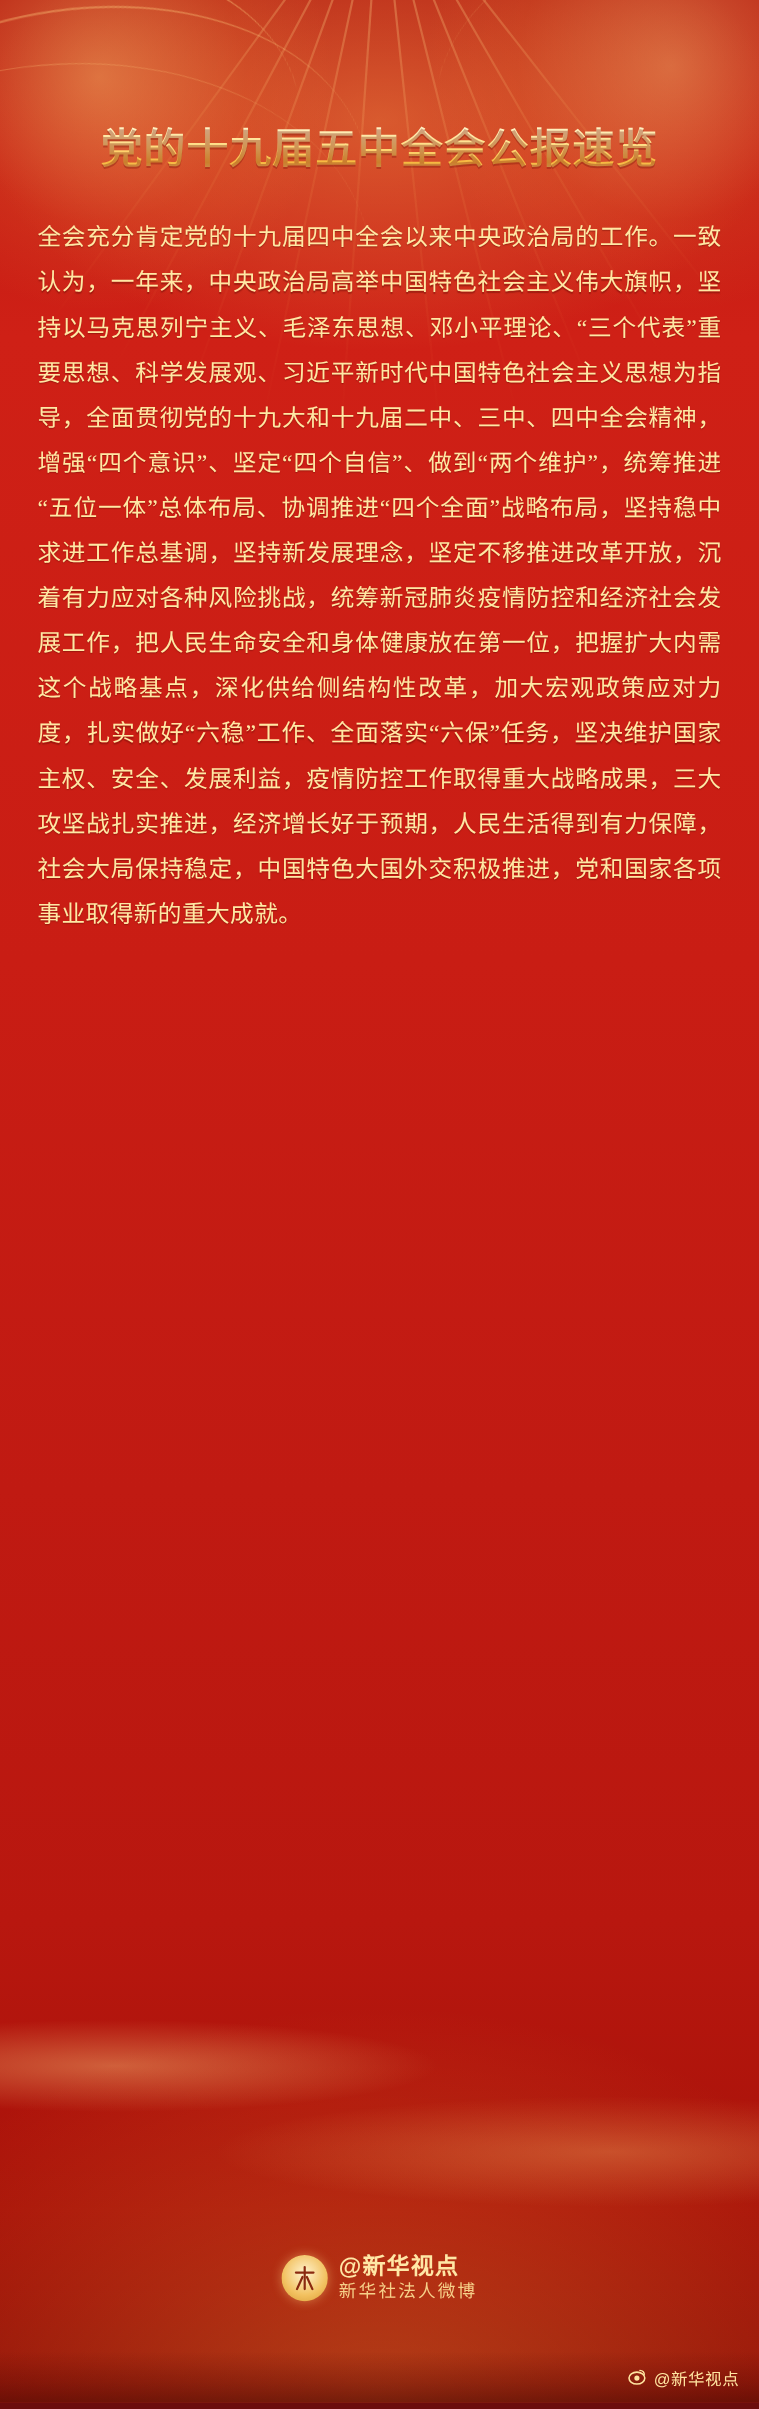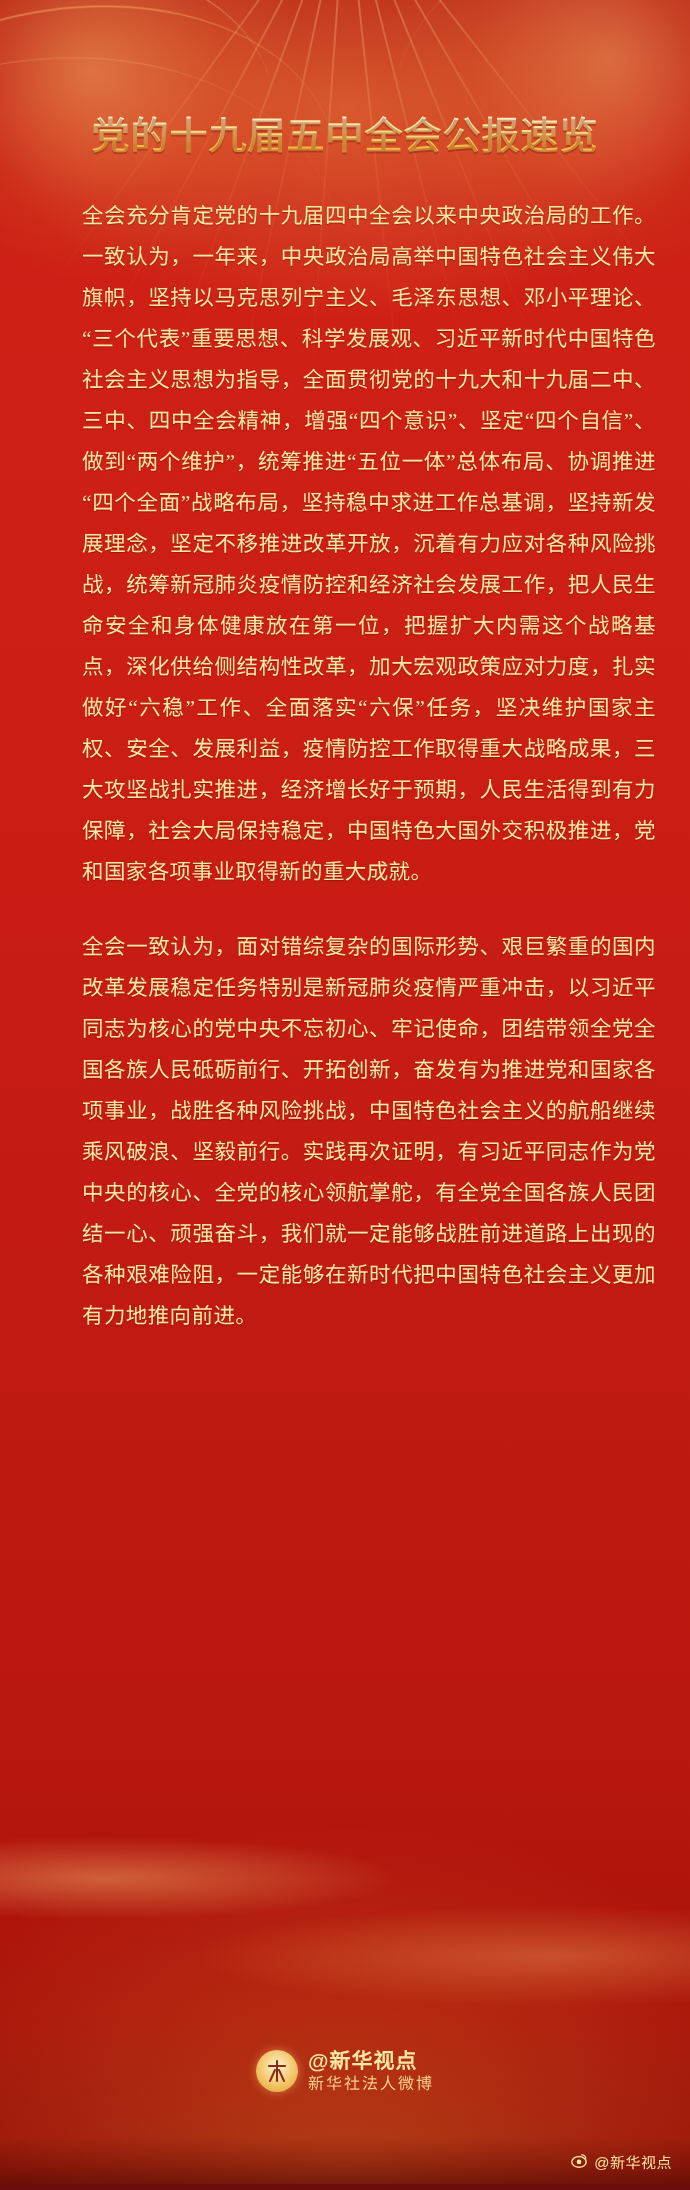--- a/index.html
+++ b/index.html
@@ -103,21 +103,20 @@
     -webkit-text-fill-color: transparent;
     text-shadow: 0 2px 0 rgba(120,20,10,0.35);
     font-family: "Liberation Serif", "DejaVu Serif", serif;
   }
 
   .body-wrap {
     position: absolute;
     left: 34px;
     right: 34px;
     top: 196px;
-    margin-left: 48px;
   }
   .para {
     color: #ffe8a4;
     font-size: 21.5px;
     line-height: 41px;
     text-align: justify;
     text-justify: inter-ideograph;
     letter-spacing: 0.4px;
     text-indent: 0;
     margin: 0 0 34px 0;
@@ -211,21 +210,20 @@
   <div class="swoosh s2"></div>
   <div class="swoosh s3"></div>
   <div class="swoosh s4"></div>
 
   <div class="title-wrap">
     <h1 class="title">党的十九届五中全会公报速览</h1>
   </div>
 
   <div class="body-wrap">
     <p class="para">全会充分肯定党的十九届四中全会以来中央政治局的工作。一致认为，一年来，中央政治局高举中国特色社会主义伟大旗帜，坚持以马克思列宁主义、毛泽东思想、邓小平理论、“三个代表”重要思想、科学发展观、习近平新时代中国特色社会主义思想为指导，全面贯彻党的十九大和十九届二中、三中、四中全会精神，增强“四个意识”、坚定“四个自信”、做到“两个维护”，统筹推进“五位一体”总体布局、协调推进“四个全面”战略布局，坚持稳中求进工作总基调，坚持新发展理念，坚定不移推进改革开放，沉着有力应对各种风险挑战，统筹新冠肺炎疫情防控和经济社会发展工作，把人民生命安全和身体健康放在第一位，把握扩大内需这个战略基点，深化供给侧结构性改革，加大宏观政策应对力度，扎实做好“六稳”工作、全面落实“六保”任务，坚决维护国家主权、安全、发展利益，疫情防控工作取得重大战略成果，三大攻坚战扎实推进，经济增长好于预期，人民生活得到有力保障，社会大局保持稳定，中国特色大国外交积极推进，党和国家各项事业取得新的重大成就。</p>
-    <p class="para">全会一致认为，面对错综复杂的国际形势、艰巨繁重的国内改革发展稳定任务特别是新冠肺炎疫情严重冲击，以习近平同志为核心的党中央不忘初心、牢记使命，团结带领全党全国各族人民砥砺前行、开拓创新，奋发有为推进党和国家各项事业，战胜各种风险挑战，中国特色社会主义的航船继续乘风破浪、坚毅前行。实践再次证明，有习近平同志作为党中央的核心、全党的核心领航掌舵，有全党全国各族人民团结一心、顽强奋斗，我们就一定能够战胜前进道路上出现的各种艰难险阻，一定能够在新时代把中国特色社会主义更加有力地推向前进。</p>
   </div>
 
   <div class="bottom-ribbon"></div>
 
   <div class="footer">
     <div class="logo-mark">
       <svg width="26" height="26" viewBox="0 0 26 26" aria-hidden="true">
         <g fill="none" stroke="#8a2a10" stroke-width="2" stroke-linecap="round">
           <path d="M13 3 L13 23"></path>
           <path d="M5 8 L21 8"></path>

